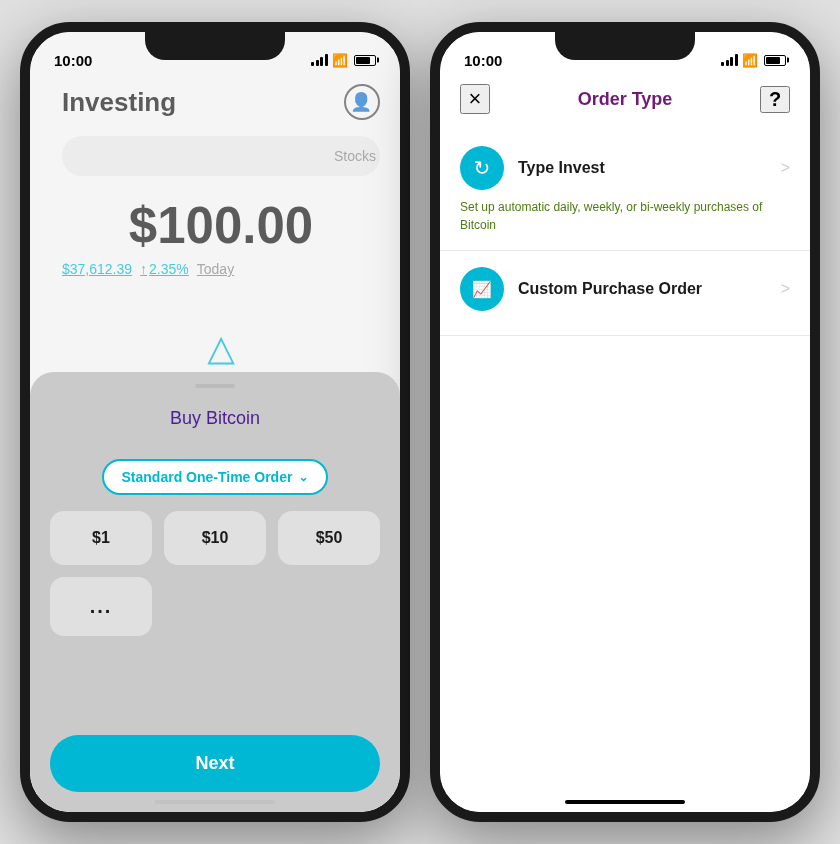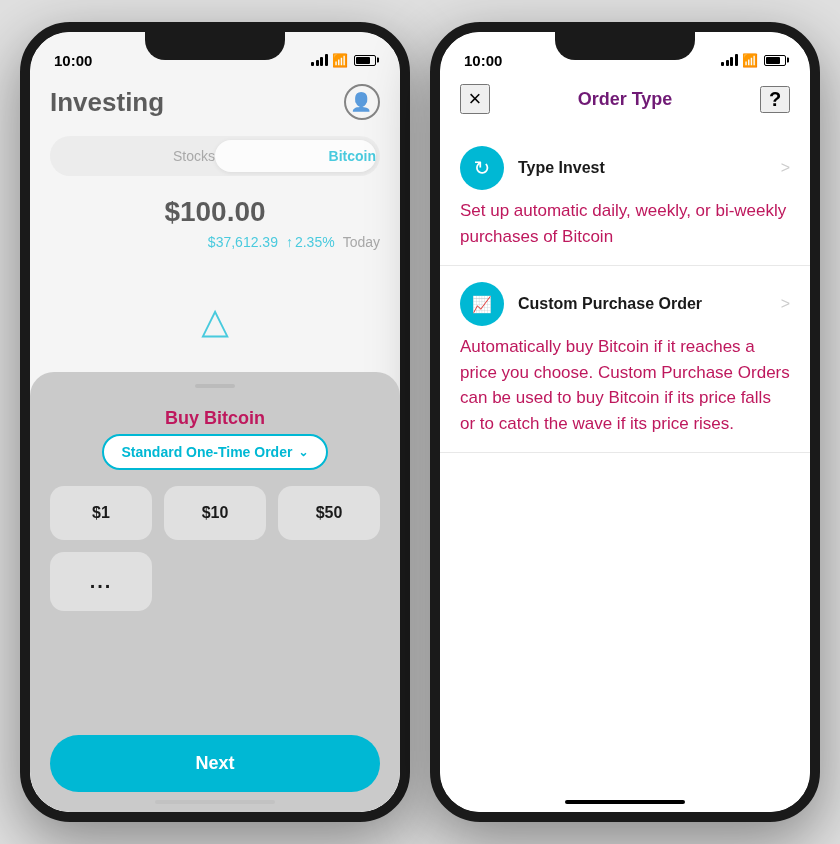--- a/index.html
+++ b/index.html
@@ -115,20 +115,21 @@
     .left-phone .phone-inner {
       background: #f5f5f5;
     }
 
     .left-phone .status-bar .status-time { color: #000; }
 
     
     .investing-bg {
       padding: 0 20px;
       opacity: 0.7;
+      margin-left: 12px;
     }
     .investing-header {
       display: flex;
       justify-content: space-between;
       align-items: center;
       padding: 8px 0 16px;
     }
     .investing-title {
       font-size: 26px;
       font-weight: 700;
@@ -167,32 +168,33 @@
       color: #00b8d4;
       font-weight: 600;
       box-shadow: 0 1px 4px rgba(0,0,0,0.1);
     }
 
     .btc-price-main {
       text-align: center;
       margin-bottom: 6px;
     }
     .btc-amount {
-      font-size: 28px;
+      font-size: 51px;
       font-weight: 700;
       color: #1a1a1a;
     }
     .btc-sub {
       display: flex;
-      justify-content: flex-end;
+      justify-content: flex-start;
       align-items: center;
       gap: 8px;
       font-size: 14px;
       color: #00b8d4;
       margin-bottom: 12px;
+      text-decoration: underline;
     }
     .btc-change {
       display: flex;
       align-items: center;
       gap: 2px;
     }
     .arrow-up { color: #00b8d4; }
     .today-label { color: #888; }
 
     .chart-placeholder {
@@ -223,23 +225,23 @@
     }
     .sheet-handle {
       width: 40px;
       height: 4px;
       background: #bbb;
       border-radius: 2px;
       margin-bottom: 20px;
     }
     .sheet-title {
       font-size: 18px;
-      font-weight: 700;
-      color: #be185d;
-      margin-bottom: 5px;
+      font-weight: 400;
+      color: #4c1d95;
+      margin-bottom: 30px;
     }
     .order-type-btn {
       background: #fff;
       border: 2px solid #00b8d4;
       border-radius: 20px;
       padding: 8px 18px;
       display: flex;
       align-items: center;
       gap: 6px;
       font-size: 14px;
@@ -362,22 +364,22 @@
     .option-name {
       font-size: 16px;
       font-weight: 600;
       color: #1a1a1a;
     }
     .chevron-right {
       font-size: 16px;
       color: #ccc;
     }
     .option-desc {
-      font-size: 17px;
-      color: #be185d;
+      font-size: 12px;
+      color: #4d7c0f;
       line-height: 1.5;
       padding-left: 0;
     }
   </style>
 </head>
 <body>
 
 <div class="phone left-phone">
   <div class="phone-inner">
 
@@ -398,21 +400,20 @@
     </div>
 
     <div class="investing-bg">
       <div class="investing-header">
         <span class="investing-title">Investing</span>
         <div class="user-icon">👤</div>
       </div>
 
       <div class="tab-bar">
         <div class="tab-item">Stocks</div>
-        <div class="tab-item active">Bitcoin</div>
       </div>
 
       <div class="btc-price-main">
         <div class="btc-amount">$100.00</div>
       </div>
       <div class="btc-sub">
         <span>$37,612.39</span>
         <span class="btc-change">
           <span class="arrow-up">↑</span>
           <span>2.35%</span>
@@ -485,18 +486,17 @@
     </div>
 
     <div class="order-option">
       <div class="order-option-row">
         <div class="order-option-left">
           <div class="option-icon" style="font-size:16px;">📈</div>
           <span class="option-name">Custom Purchase Order</span>
         </div>
         <span class="chevron-right">&gt;</span>
       </div>
-      <div class="option-desc">Automatically buy Bitcoin if it reaches a price you choose. Custom Purchase Orders can be used to buy Bitcoin if its price falls or to catch the wave if its price rises.</div>
     </div>
 
     <div class="home-indicator"></div>
   </div>
 </div>
 
 </body></html>

